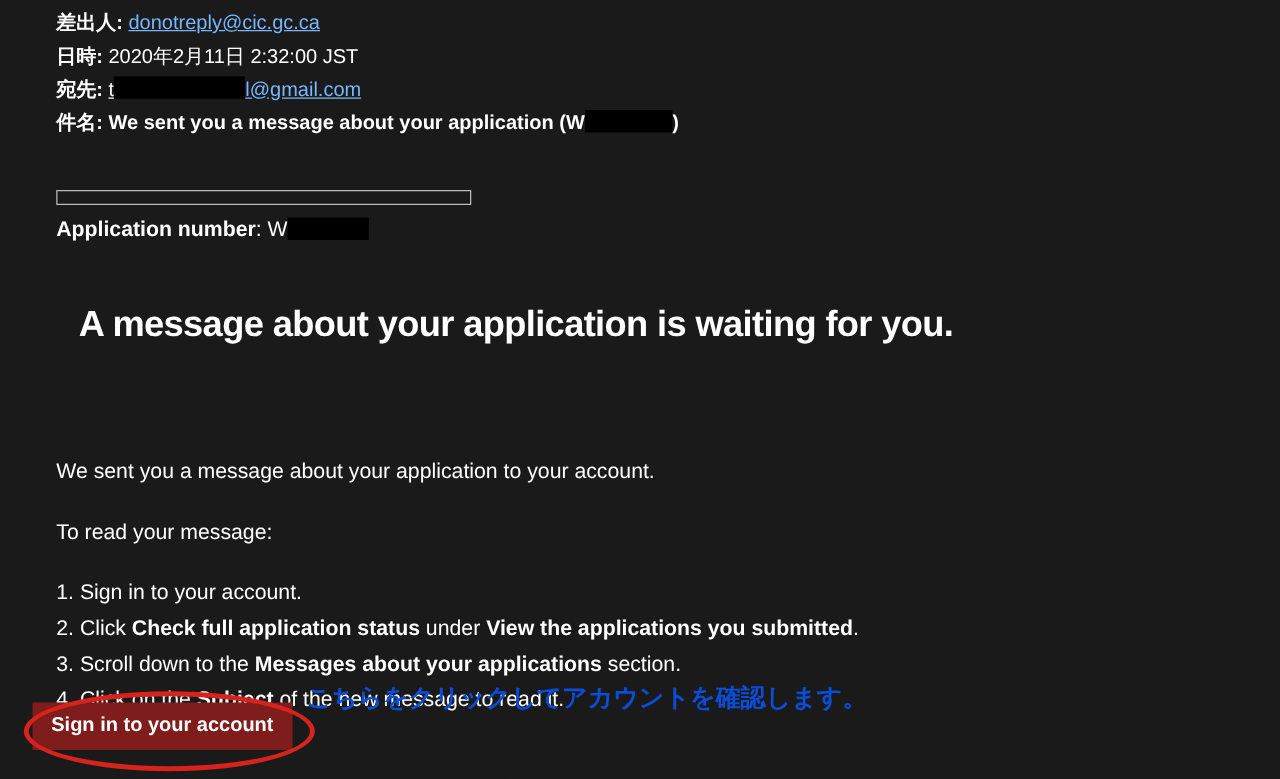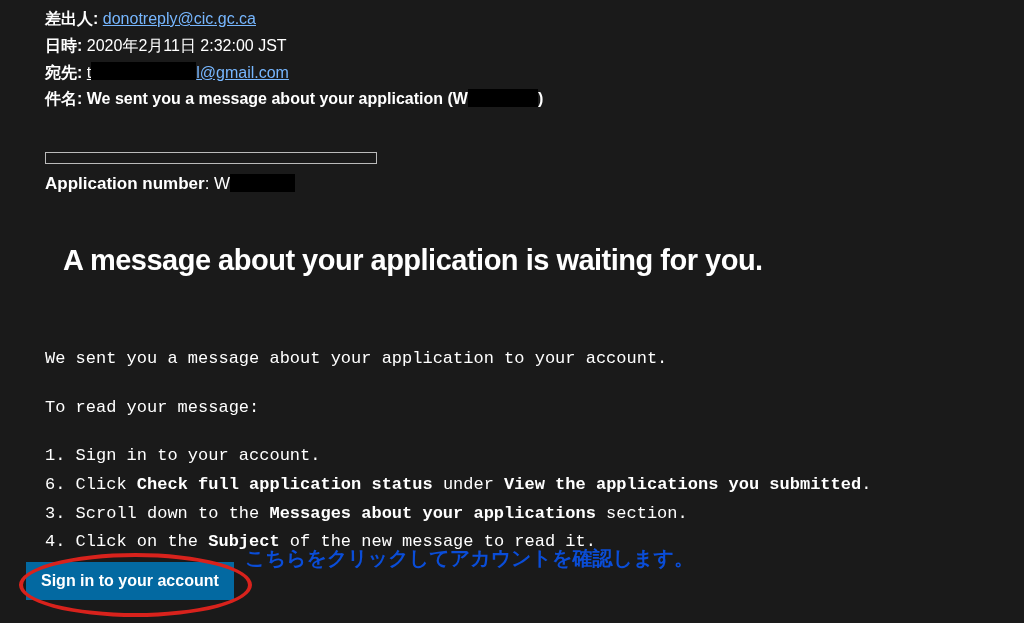--- a/index.html
+++ b/index.html
@@ -71,24 +71,23 @@
     font-weight: bold;
     padding-right: 0;
   }
   .headline {
     font-size: 29px;
     font-weight: bold;
     margin: 50px 0 0 18px;
     letter-spacing: -0.5px;
   }
   .body-text {
-    margin-top: 70px;
+    margin-top: 88px;
     font-size: 17px;
     line-height: 1.45;
-    font-family: Liberation Mono, monospace;
   }
   .body-text p {
     margin: 0 0 24px 0;
   }
   ol.steps {
     list-style: none;
     padding: 0;
     margin: 0;
   }
   ol.steps li {
@@ -104,21 +103,21 @@
     font-size: 20px;
     font-weight: bold;
     white-space: nowrap;
   }
   .signin-wrap {
     position: absolute;
     left: 26px;
     top: 562px;
   }
   .signin-btn {
-    background: #0369a1;
+    background: #7f1d1d;
     color: #fff;
     font-weight: bold;
     font-size: 16px;
     border: none;
     padding: 10px 15px;
     cursor: pointer;
   }
   .red-oval {
     position: absolute;
     left: -7px;
@@ -162,21 +161,21 @@
   </div>
 
   <div class="headline">A message about your application is waiting for you.</div>
 
   <div class="body-text">
     <p>We sent you a message about your application to your account.</p>
     <p>To read your message:</p>
     <ol class="steps">
       <li>1. Sign in to your account.</li>
       <li>
-        <span>6. Click </span><span class="b">Check full application status</span><span> under </span><span class="b">View the applications you submitted</span><span>.</span>
+        <span>2. Click </span><span class="b">Check full application status</span><span> under </span><span class="b">View the applications you submitted</span><span>.</span>
       </li>
       <li>
         <span>3. Scroll down to the </span><span class="b">Messages about your applications</span><span> section.</span>
       </li>
       <li>
         <span>4. Click on the </span><span class="b">Subject</span><span> of the new message to read it.</span>
       </li>
     </ol>
   </div>
 

